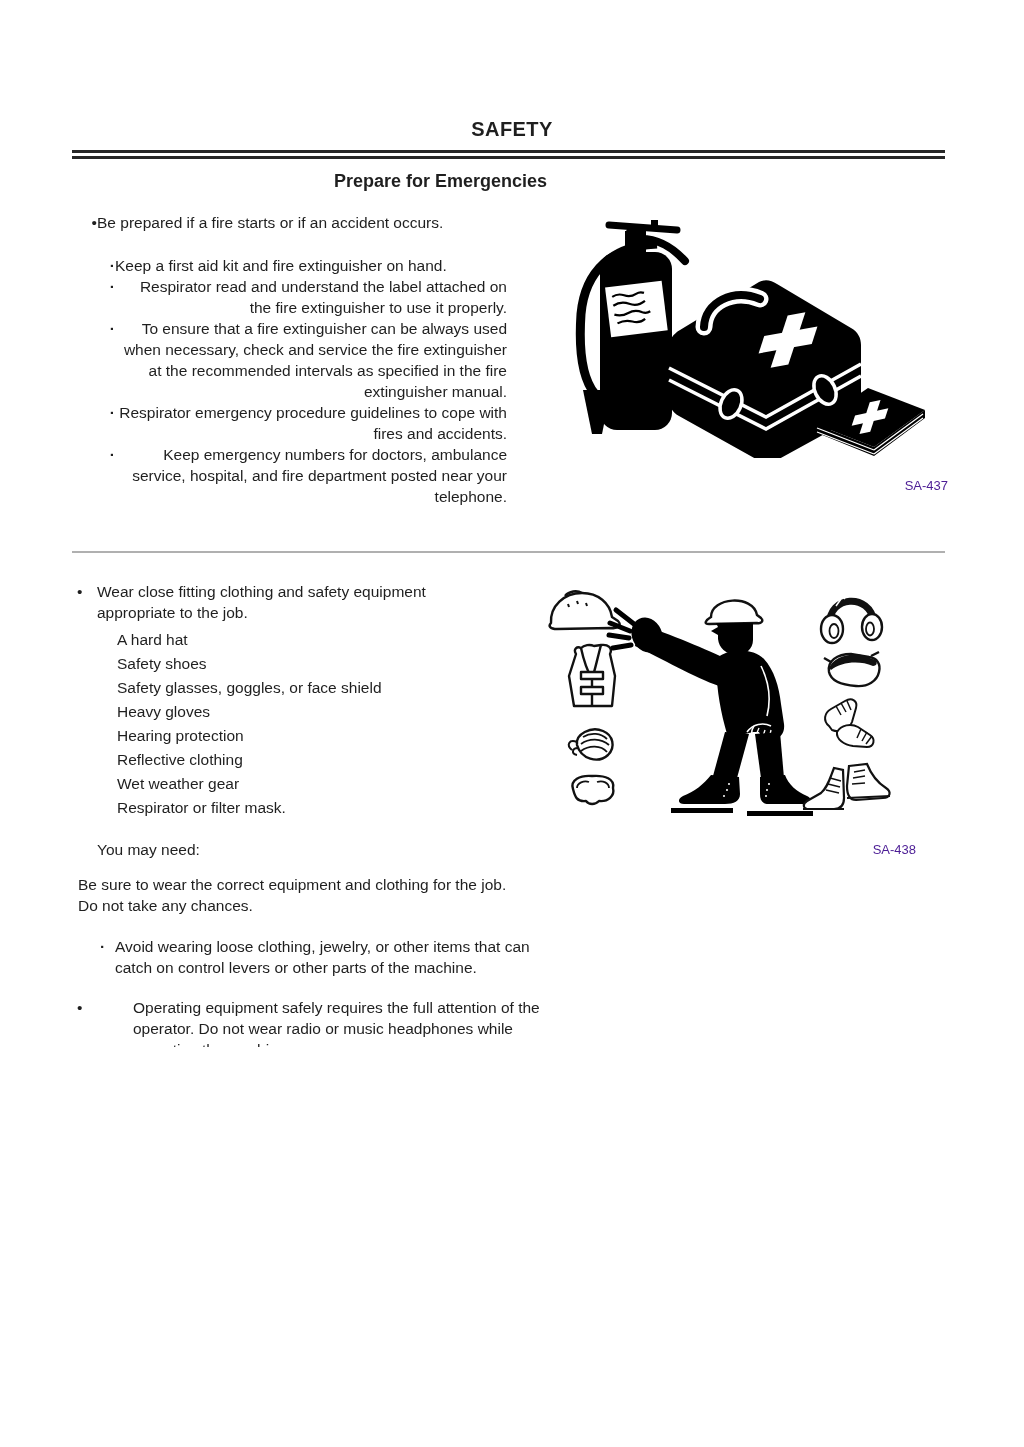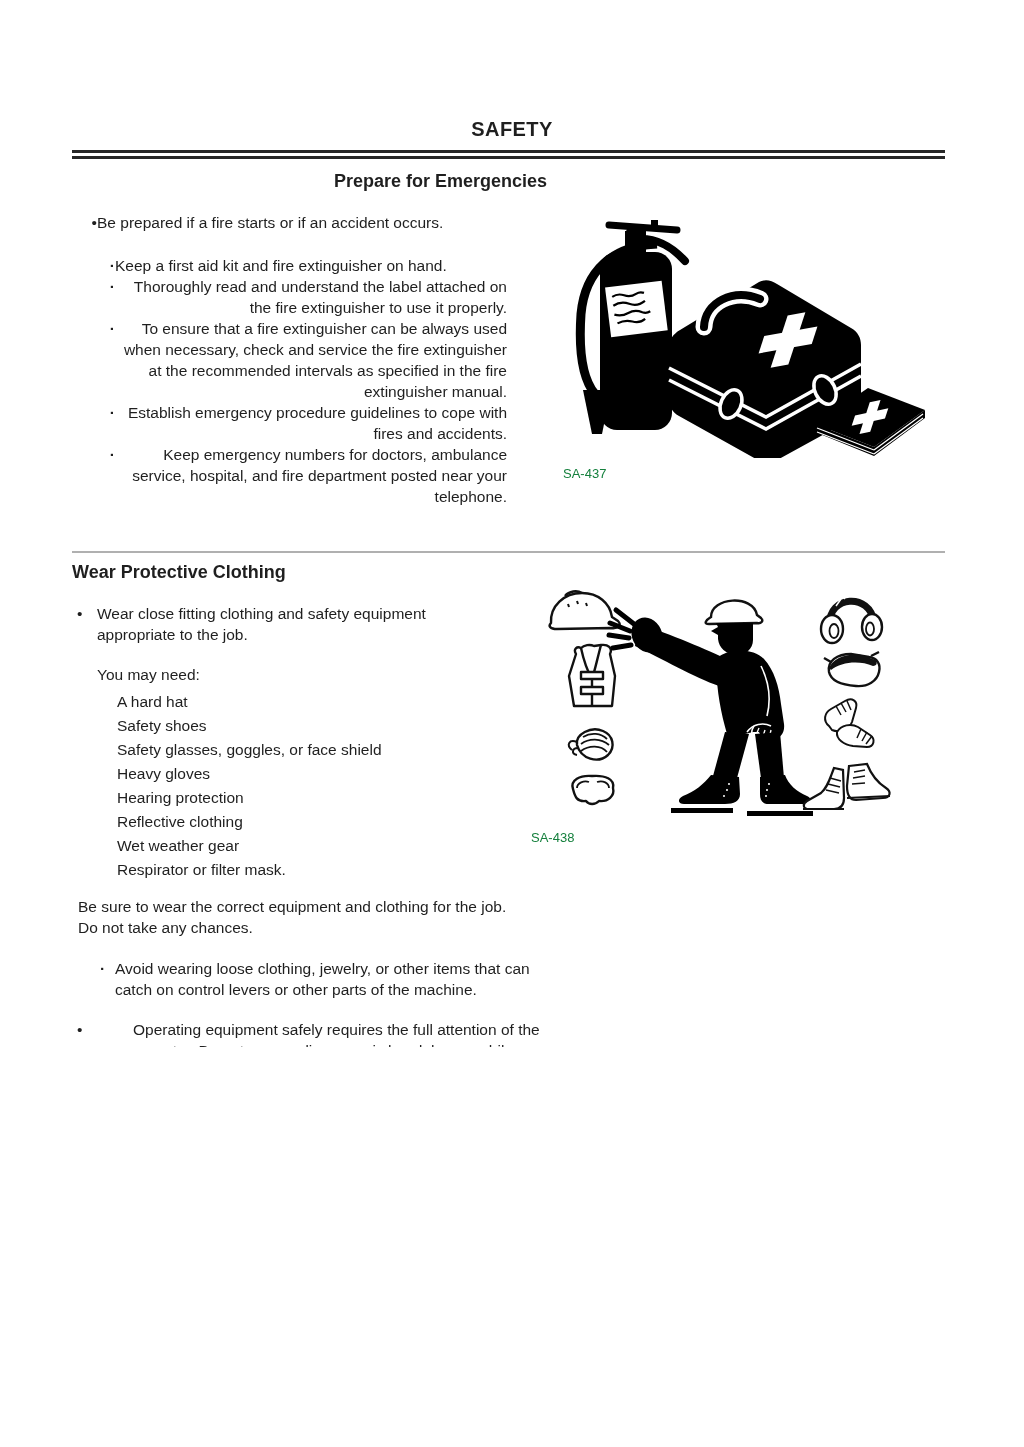--- a/index.html
+++ b/index.html
@@ -32,21 +32,21 @@
   .w430 { max-width:430px; }
   .w428 { max-width:428px;margin-left:36px; }
   .need-intro { padding-left:25px; margin-top:19px; }
   .need-list { padding-left:45px; margin-top:5px; line-height:24px; }
   .note { padding-left:6px; margin-top:14px; }
   .caution { margin-top:20px; padding-left:28px; }
   .disc2 { margin-top:19px; }
   .figure { position:absolute; width:387px; }
   #fig1 { left:563px; top:218px; }
   #fig2 { left:531px; top:582px; }
-  .figcap { font-size:13px; color:#15803d; margin-top:4px; padding-right:2px; }
+  .figcap { text-align:right; font-size:13px; color:#4c1d95; margin-top:16px; padding-right:2px; }
   .section-divider {
     position:absolute; top:551px; left:72px; width:873px; height:2px; background:#b0b0b0;
   }
   .footer-rule { position:absolute; top:1342px; left:72px; width:873px; height:1px; background:#8a8a8a; }
   .doc-code { position:absolute; left:78px; top:1354px; font-size:13.5px;text-align:right; }
   .page-num { position:absolute; left:0; top:1352px; width:100%; text-align:center; font-size:16px;margin-top:12px; }
 </style>
 </head>
 <body>
 
@@ -61,29 +61,29 @@
       <span class="m-disc">•</span>
       <span>Be prepared if a fire starts or if an accident occurs.</span>
     </div>
     <div class="sub-list">
       <div class="row body-txt">
         <span class="m-sub">·</span>
         <span class="w392">Keep a first aid kit and fire extinguisher on hand.</span>
       </div>
       <div class="row body-txt">
         <span class="m-sub">·</span>
-        <span class="w392">Thoroughly read and understand the label attached on the fire extinguisher to use it properly.</span>
+        <span class="w392">Respirator read and understand the label attached on the fire extinguisher to use it properly.</span>
       </div>
       <div class="row body-txt">
         <span class="m-sub">·</span>
         <span class="w392">To ensure that a fire extinguisher can be always used when necessary, check and service the fire extinguisher at the recommended intervals as specified in the fire extinguisher manual.</span>
       </div>
       <div class="row body-txt">
         <span class="m-sub">·</span>
-        <span class="w392">Establish emergency procedure guidelines to cope with fires and accidents.</span>
+        <span class="w392">Respirator emergency procedure guidelines to cope with fires and accidents.</span>
       </div>
       <div class="row body-txt">
         <span class="m-sub">·</span>
         <span class="w392">Keep emergency numbers for doctors, ambulance service, hospital, and fire department posted near your telephone.</span>
       </div>
     </div>
   </div>
 
   <div class="figure" id="fig1">
     <svg width="387" height="240" viewBox="0 0 387 240">
@@ -127,36 +127,35 @@
           <rect x="-5.5" y="-17" width="11" height="34"></rect>
         </g>
       </g>
     </svg>
     <div class="figcap">SA-437</div>
   </div>
 
   <div class="section-divider"></div>
 
   <div class="sec" id="sec2">
-    <div class="sec-title">Wear Protective Clothing</div>
     <div class="row body-txt lead-gap">
       <span class="m-disc">•</span>
       <span class="w380">Wear close fitting clothing and safety equipment appropriate to the job.</span>
     </div>
-    <div class="body-txt need-intro">You may need:</div>
     <div class="body-txt need-list">
       <div>A hard hat</div>
       <div>Safety shoes</div>
       <div>Safety glasses, goggles, or face shield</div>
       <div>Heavy gloves</div>
       <div>Hearing protection</div>
       <div>Reflective clothing</div>
       <div>Wet weather gear</div>
       <div>Respirator or filter mask.</div>
     </div>
+    <div class="body-txt need-intro">You may need:</div>
     <div class="body-txt note w436">Be sure to wear the correct equipment and clothing for the job. Do not take any chances.</div>
     <div class="row body-txt caution">
       <span class="m-sub">·</span>
       <span class="w430">Avoid wearing loose clothing, jewelry, or other items that can catch on control levers or other parts of the machine.</span>
     </div>
     <div class="row body-txt disc2">
       <span class="m-disc">•</span>
       <span class="w428">Operating equipment safely requires the full attention of the operator. Do not wear radio or music headphones while operating the machine.</span>
     </div>
   </div>

